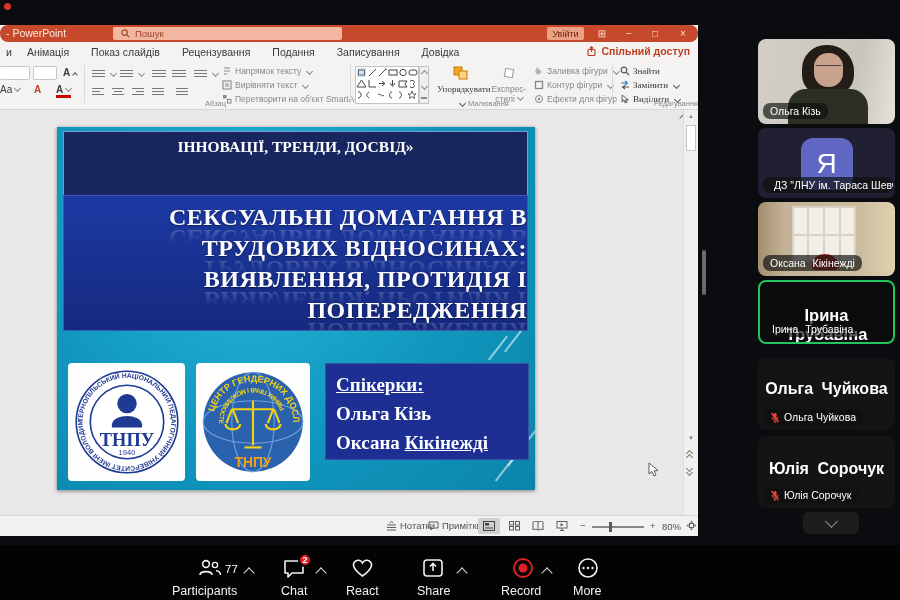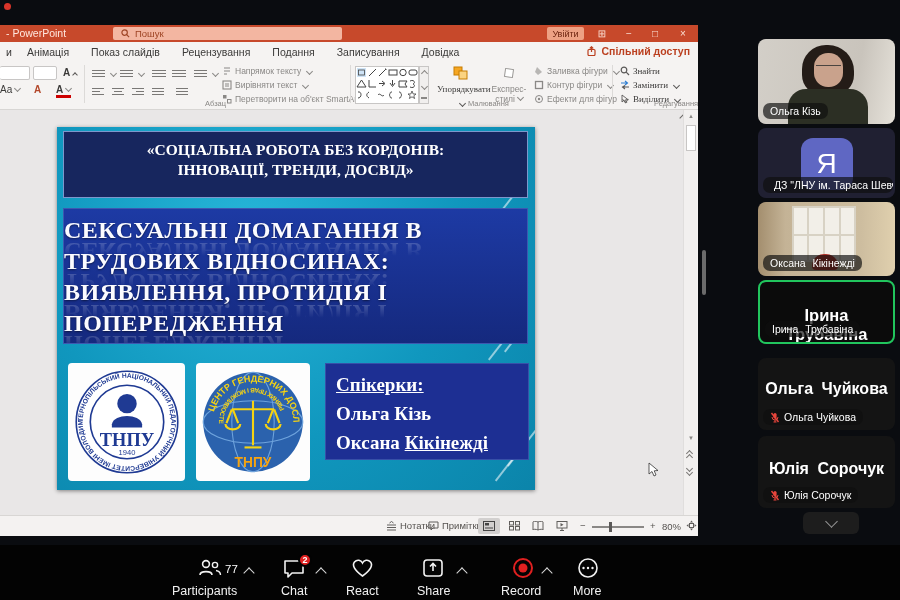--- a/index.html
+++ b/index.html
@@ -3,21 +3,21 @@
 <meta charset="utf-8">
 <style>
   html,body{margin:0;padding:0;background:#000;}
   *{box-sizing:border-box;}
   .screen{position:relative;width:900px;height:600px;background:#0a0c10;overflow:hidden;
           font-family:"Liberation Sans",sans-serif;}
   .abs{position:absolute;}
 
   
   .ppt{position:absolute;left:0;top:25px;width:698px;height:511px;background:#f5f3f2;}
-  .titlebar{position:absolute;left:0;top:0;width:100%;height:17px;background:#c7492b;color:#fff;}
+  .titlebar{position:absolute;left:0;top:0;width:100%;height:17px;background:#c7492b;color:#fff;border-radius:8px;}
   .ppt-title{position:absolute;left:6px;top:2px;font-size:10.5px;color:#ffe7de;}
   .searchbox{position:absolute;left:113px;top:2px;width:229px;height:13px;background:#f3b6a1;
              border-radius:2px;display:flex;align-items:center;gap:5px;padding:0 8px;}
   .searchbox span{font-size:9.5px;color:#9e4424;}
   .signin{position:absolute;left:547px;top:2px;width:37px;height:13px;background:#eda184;border-radius:2px;
           font-size:9px;color:#6d2410;display:flex;align-items:center;justify-content:center;}
   .wbtn{position:absolute;top:0;width:24px;height:17px;color:#fbdfd4;font-size:10px;
         display:flex;align-items:center;justify-content:center;}
   .tabrow{position:absolute;left:0;top:17px;width:100%;height:20px;background:#f5f3f2;
           display:flex;align-items:center;padding-left:2px;gap:0;}
@@ -47,23 +47,23 @@
   .slide{position:absolute;left:57px;top:102px;width:478px;height:363px;
          background:radial-gradient(circle at 40% 30%, #27b6d9 0%, #1097be 55%, #0b84aa 100%);
          box-shadow:0 1px 4px rgba(0,0,0,.45);overflow:hidden;}
   .slash{position:absolute;width:2px;background:rgba(255,255,255,.55);transform:rotate(38deg);}
   .hdr{position:absolute;left:6px;top:4px;width:465px;height:67px;background:#17265e;
        border:1px solid #7d97cc;text-align:center;color:#fff;
        font-family:"Liberation Serif",serif;font-weight:bold;padding-top:5px;}
   .hdr .l1{font-size:13.5px;text-decoration:underline;}
   .hdr .l1 .wavy, .wavy{text-decoration:underline wavy #e03a2a;text-decoration-thickness:1px;}
   .hdr .l2{font-size:15.5px;line-height:20px;margin-top:3px;}
-  .titlepanel{position:absolute;left:6px;top:81px;width:465px;height:136px;
+  .titlepanel{position:absolute;left:6px;top:68px;width:465px;height:136px;
        background:linear-gradient(180deg,#1d3aa4 0%,#15297e 100%);border:1px solid #3c58b0;
-       overflow:hidden;text-align:left;padding-top:8px;}
+       overflow:hidden;text-align:right;padding-top:8px;}
   .tline{position:relative;height:31px;font-family:"Liberation Serif",serif;font-weight:bold;
          font-size:24px;color:#fbfbff;letter-spacing:.5px;}
   .tline .main{position:relative;z-index:1;text-shadow:0 1px 2px rgba(0,0,0,.5);}
   .tline .mirror{position:absolute;left:0;right:0;top:20px;z-index:0;transform:scaleY(-1);
          opacity:.20;-webkit-mask-image:linear-gradient(0deg,#000 20%,transparent 70%);
          mask-image:linear-gradient(0deg,#000 20%,transparent 70%);}
   .logobox{position:absolute;background:#fdfdfd;border-radius:4px;display:flex;
            align-items:center;justify-content:center;}
   .speakers{position:absolute;left:268px;top:236px;width:204px;height:97px;background:#1d2f93;
             border:1px solid #3750a8;color:#fff;font-family:"Liberation Serif",serif;
@@ -342,21 +342,20 @@
     <span class="collapse-chev"></span>
 
     <div class="slide">
       <span class="slash" style="left:448px;top:64px;height:28px;"></span>
       <span class="slash" style="left:440px;top:206px;height:30px;"></span>
       <span class="slash" style="left:456px;top:198px;height:30px;"></span>
       <span class="slash" style="left:464px;top:298px;height:46px;"></span>
       <span class="slash" style="left:450px;top:318px;height:40px;"></span>
 
       <div class="hdr">
-        <div class="l2">«СОЦІАЛЬНА РОБОТА БЕЗ КОРДОНІВ:</div>
         <div class="l2" style="margin-top:0;">ІННОВАЦІЇ, ТРЕНДИ, ДОСВІД»</div>
       </div>
 
       <div class="titlepanel">
         <div class="tline">
             <div class="main">СЕКСУАЛЬНІ ДОМАГАННЯ В</div>
             <div class="mirror">СЕКСУАЛЬНІ ДОМАГАННЯ В</div>
           </div>
         <div class="tline">
             <div class="main">ТРУДОВИХ ВІДНОСИНАХ:</div>

